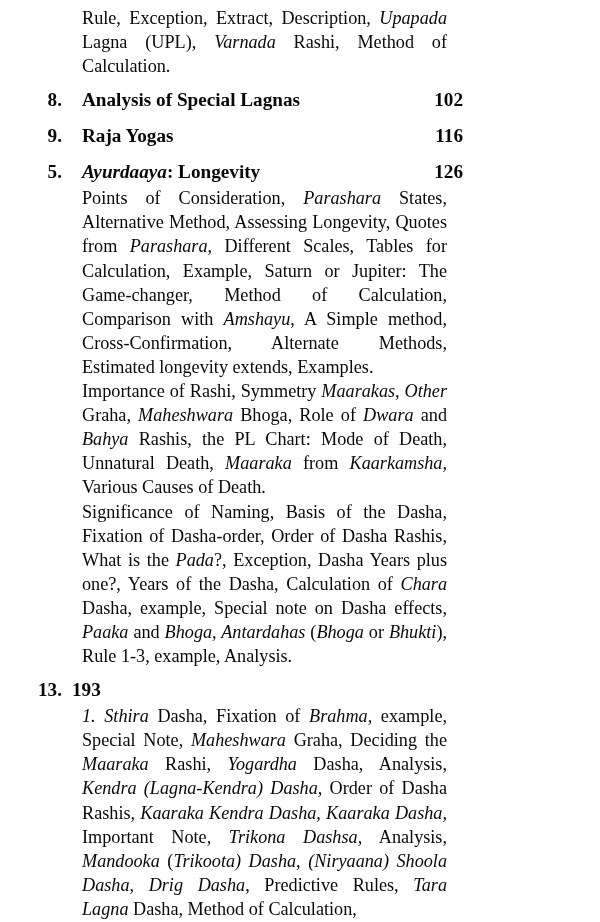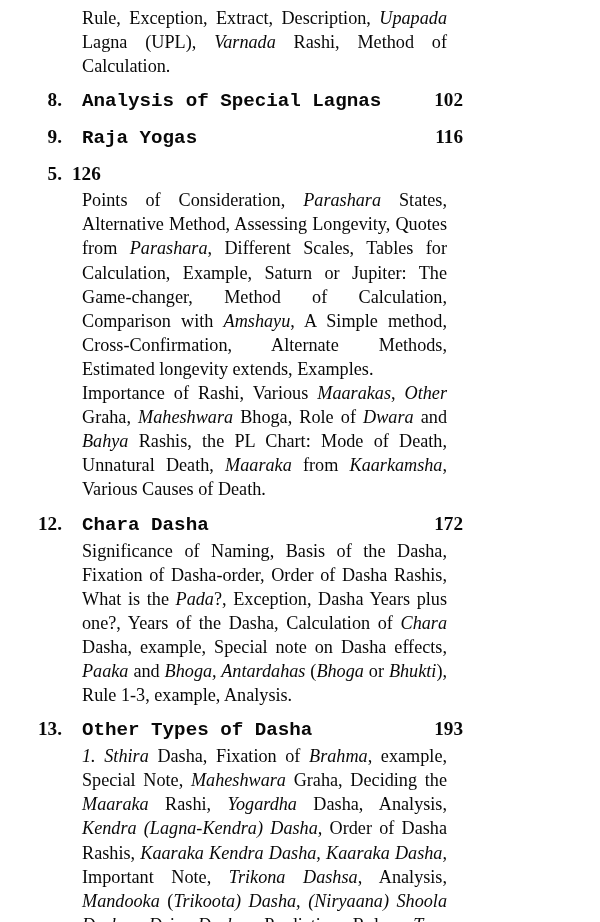--- a/index.html
+++ b/index.html
@@ -57,21 +57,20 @@
     width: 62px;
     flex: 0 0 62px;
     text-align: right;
     padding-right: 0;
     white-space: nowrap;
   }
   .entry .title {
     flex: 1 1 auto;
     padding-left: 20px;
     white-space: nowrap;
-    font-family: Liberation Mono, monospace;
   }
   .entry .page {
     flex: 0 0 auto;
     text-align: right;
     white-space: nowrap;
     padding-left: 10px;
   }
 
   i, .it { font-style: italic; }
 </style>
@@ -89,33 +88,28 @@
   </div>
 
   <div class="entry">
     <span class="num">9.</span>
     <span class="title"><i class="it"></i><span>Raja Yogas</span></span>
     <span class="page">116</span>
   </div>
 
   <div class="entry">
     <span class="num">5.</span>
+    <span class="title"><i class="it">Ayurdaaya</i><span>: Longevity</span></span>
     <span class="page">126</span>
   </div>
   <p class="desc"><span>Points of Consideration, </span><i>Parashara</i><span> States, Alternative Method, Assessing Longevity, Quotes from </span><i>Parashara</i><span>, Different Scales, Tables for Calculation, Example, Saturn or Jupiter: The Game-changer, Method of Calculation, Comparison with </span><i>Amshayu</i><span>, A Simple method, Cross-Confirmation, Alternate Methods, Estimated longevity extends, Examples.</span></p>
 
-  <p class="desc"><span>Importance of Rashi, Various </span><i>Maarakas</i><span>, </span><i>Other</i><span> Graha, </span><i>Maheshwara</i><span> Bhoga, Role of </span><i>Dwara</i><span> and </span><i>Bahya</i><span> Rashis, the PL Chart: Mode of Death, Unnatural Death, </span><i>Maaraka</i><span> from </span><i>Kaarkamsha</i><span>, Various Causes of Death.</span></p>
+  <p class="desc"><span>Importance of Rashi, Symmetry </span><i>Maarakas</i><span>, </span><i>Other</i><span> Graha, </span><i>Maheshwara</i><span> Bhoga, Role of </span><i>Dwara</i><span> and </span><i>Bahya</i><span> Rashis, the PL Chart: Mode of Death, Unnatural Death, </span><i>Maaraka</i><span> from </span><i>Kaarkamsha</i><span>, Various Causes of Death.</span></p>
 
-  <div class="entry">
-    <span class="num">12.</span>
-    <span class="title"><i class="it"></i><span>Chara Dasha</span></span>
-    <span class="page">172</span>
-  </div>
   <p class="desc"><span>Significance of Naming, Basis of the Dasha, Fixation of Dasha-order, Order of Dasha Rashis, What is the </span><i>Pada</i><span>?, Exception, Dasha Years plus one?, Years of the Dasha, Calculation of </span><i>Chara</i><span> Dasha, example, Special note on Dasha effects, </span><i>Paaka</i><span> and </span><i>Bhoga, Antardahas</i><span> (</span><i>Bhoga</i><span> or </span><i>Bhukti</i><span>), Rule 1-3, example, Analysis.</span></p>
 
   <div class="entry">
     <span class="num">13.</span>
-    <span class="title"><i class="it"></i><span>Other Types of Dasha</span></span>
     <span class="page">193</span>
   </div>
   <p class="desc"><i>1. Sthira</i><span> Dasha, Fixation of </span><i>Brahma</i><span>, example, Special Note, </span><i>Maheshwara</i><span> Graha, Deciding the </span><i>Maaraka</i><span> Rashi, </span><i>Yogardha</i><span> Dasha, Analysis, </span><i>Kendra (Lagna-Kendra) Dasha,</i><span> Order of Dasha Rashis, </span><i>Kaaraka Kendra Dasha, Kaaraka Dasha,</i><span> Important Note, </span><i>Trikona Dashsa</i><span>, Analysis, </span><i>Mandooka</i><span> (</span><i>Trikoota) Dasha, (Niryaana) Shoola Dasha, Drig Dasha,</i><span> Predictive Rules, </span><i>Tara Lagna</i><span> Dasha, Method of Calculation,</span></p>
 
 </div>
 
 </body></html>

